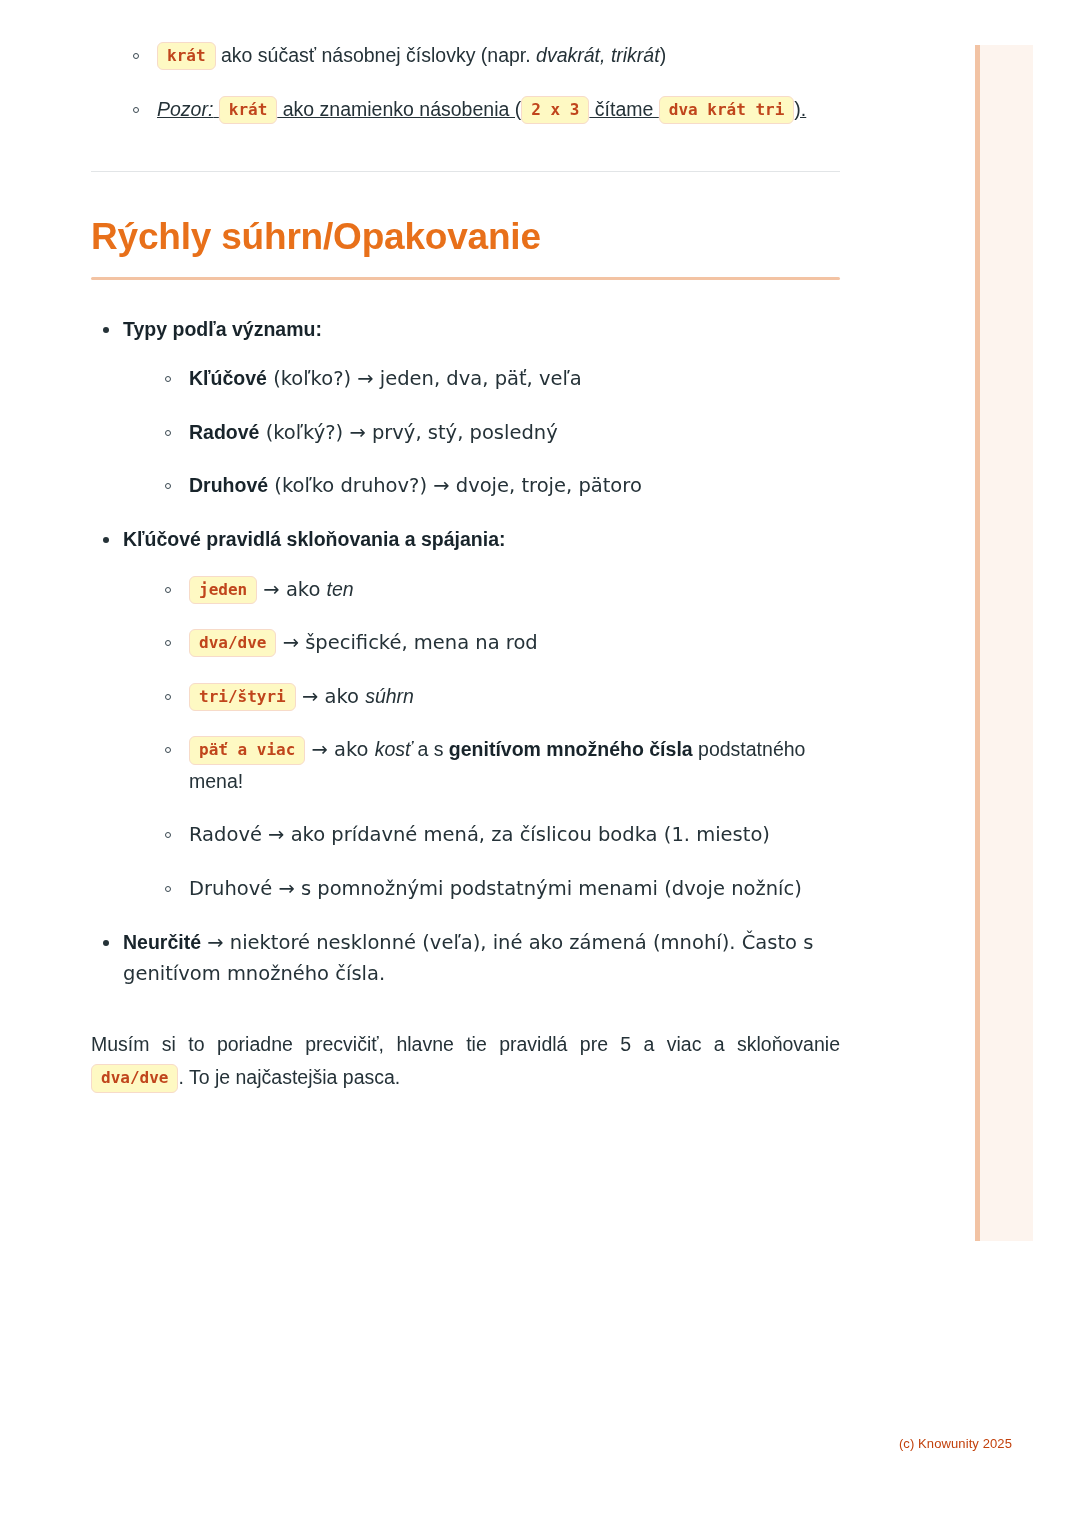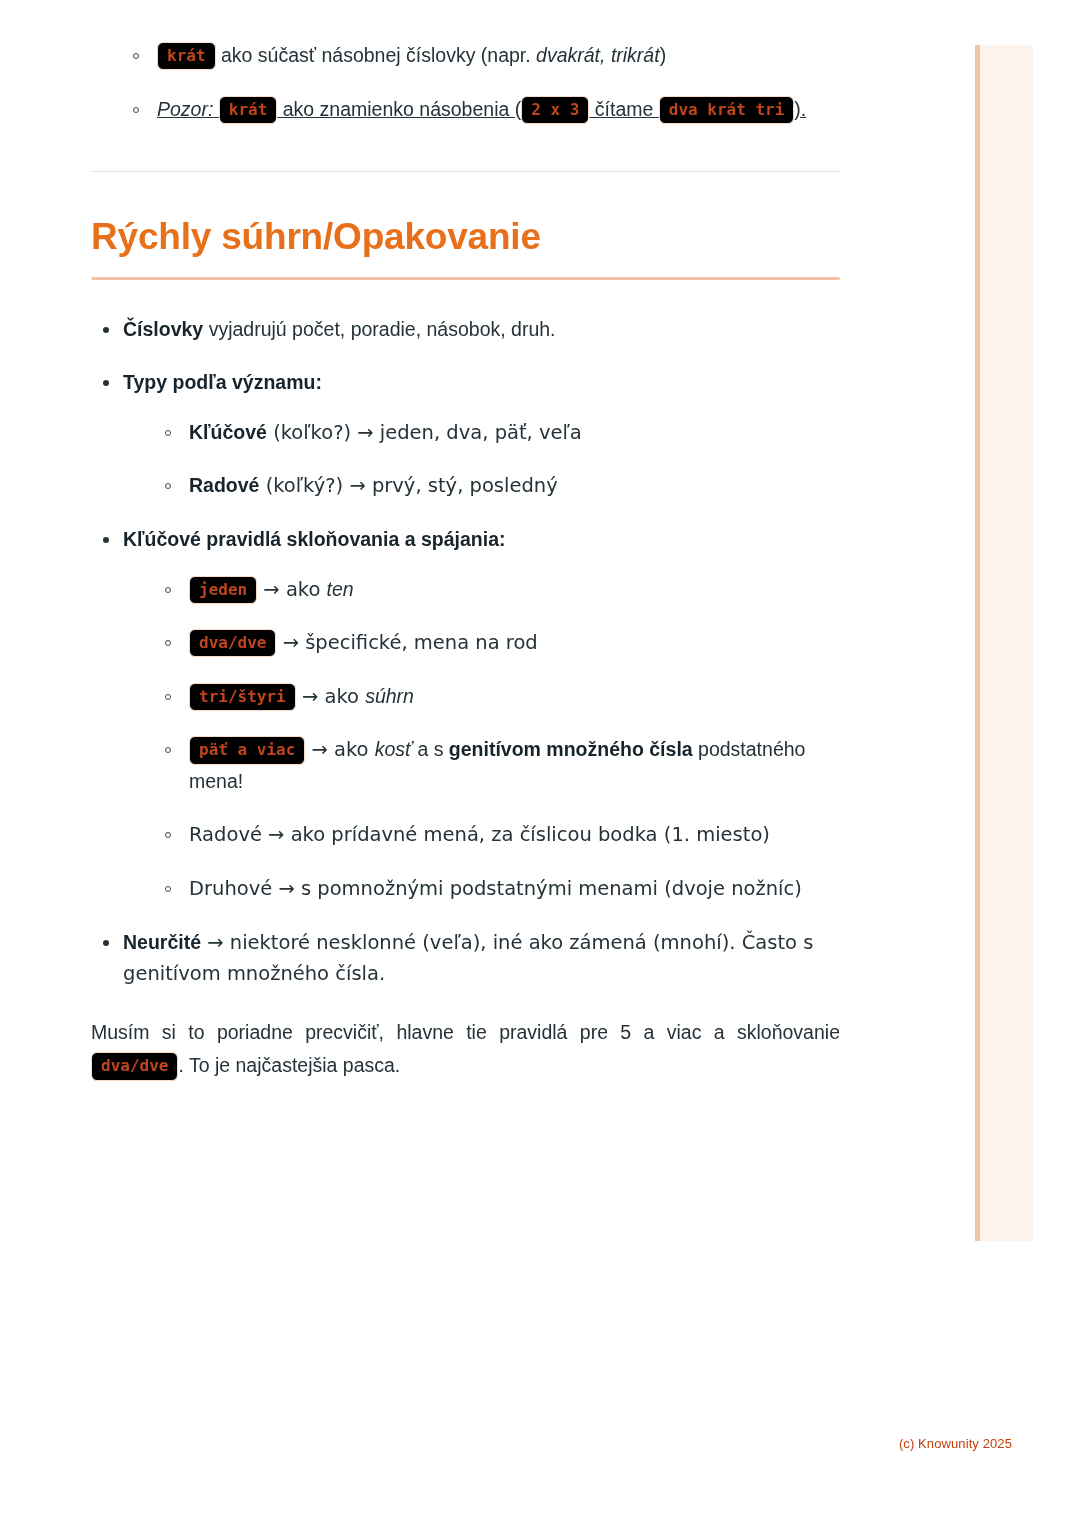--- a/index.html
+++ b/index.html
@@ -120,21 +120,21 @@
 
   .arrow { font-family: "DejaVu Sans", sans-serif; }
 
   
   code.chip {
     display: inline-block;
     font-family: "DejaVu Sans Mono", monospace;
     font-size: 16px;
     font-weight: 700;
     color: #c0451c;
-    background: #000000;
+    background: #fef9c3;
     border: 1px solid #f7dbc9;
     border-radius: 6px;
     padding: 3px 9px 4px 9px;
     line-height: 1.2;
     vertical-align: 1px;
     white-space: pre;
   }
 
   
   .divider {
@@ -164,21 +164,21 @@
   .summary-list {
     margin-top: 34px;
   }
 
   
   p.closing {
     font-size: 19.5px;
     line-height: 1.72;
     color: #253238;
     text-align: justify;
-    margin: 26px 0 0 0;
+    margin: 38px 0 0 0;
   }
 
   
   .footer {
     position: absolute;
     right: 68px;
     top: 1436px;
     font-size: 13px;
     color: #c2410c;
     letter-spacing: 0.1px;
@@ -202,34 +202,34 @@
       </li>
     </ul>
 
     <div class="divider"></div>
 
     <h2 class="section-title">Rýchly súhrn/Opakovanie</h2>
     <div class="title-rule"></div>
 
     <ul class="lvl1 summary-list">
 
-      <li>
-        <b>Číslovky</b><span> vyjadrujú počet, poradie, násobok, druh.</span>
-      </li>
 
 
       <li>
         <b>Typy podľa významu:</b>
         <ul class="lvl2">
           <li>
             <b>Kľúčové</b><span class="arrow"> (koľko?) → jeden, dva, päť, veľa</span>
           </li>
           <li>
             <b>Radové</b><span class="arrow"> (koľký?) → prvý, stý, posledný</span>
           </li>
+          <li>
+            <b>Druhové</b><span class="arrow"> (koľko druhov?) → dvoje, troje, pätoro</span>
+          </li>
         </ul>
       </li>
 
       <li>
         <b>Kľúčové pravidlá skloňovania a spájania:</b>
         <ul class="lvl2">
           <li>
             <code class="chip">jeden</code><span class="arrow"> → ako </span><i>ten</i>
           </li>
           <li>

